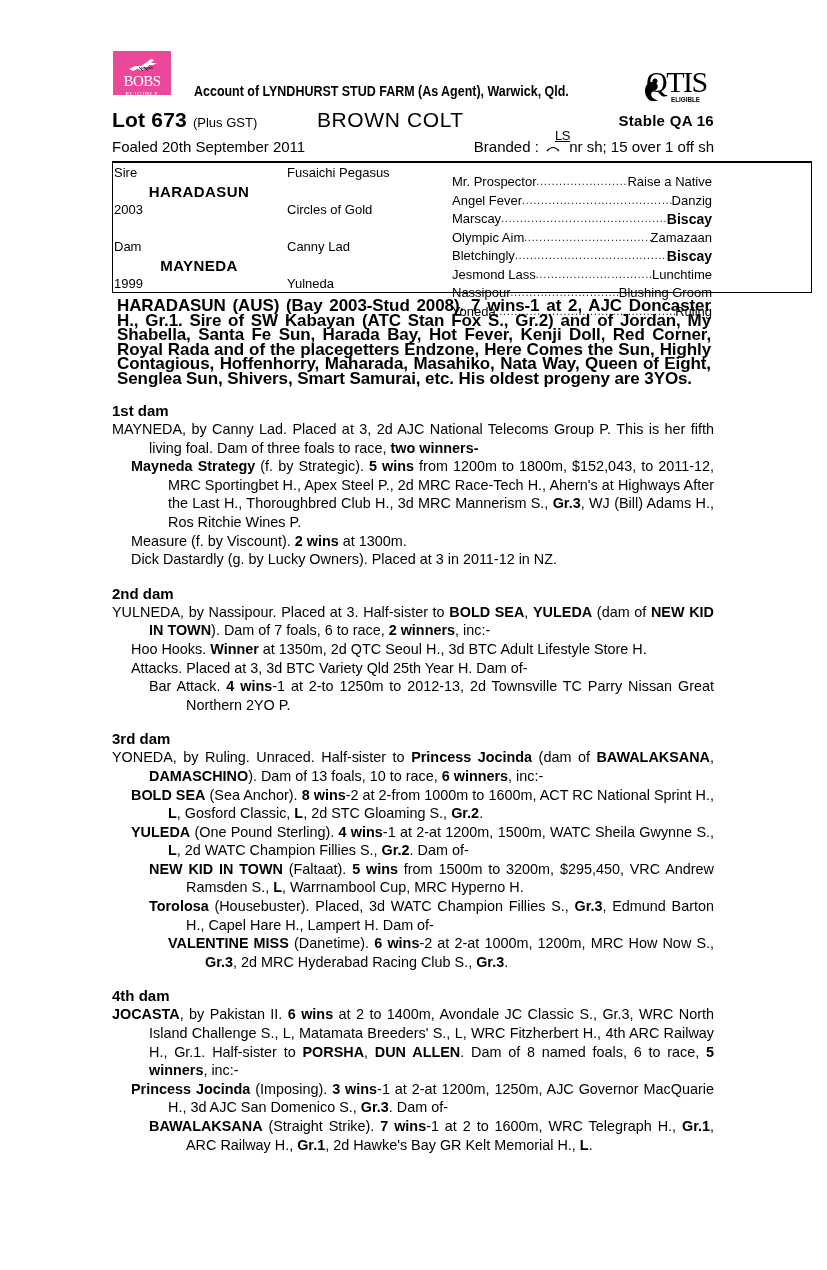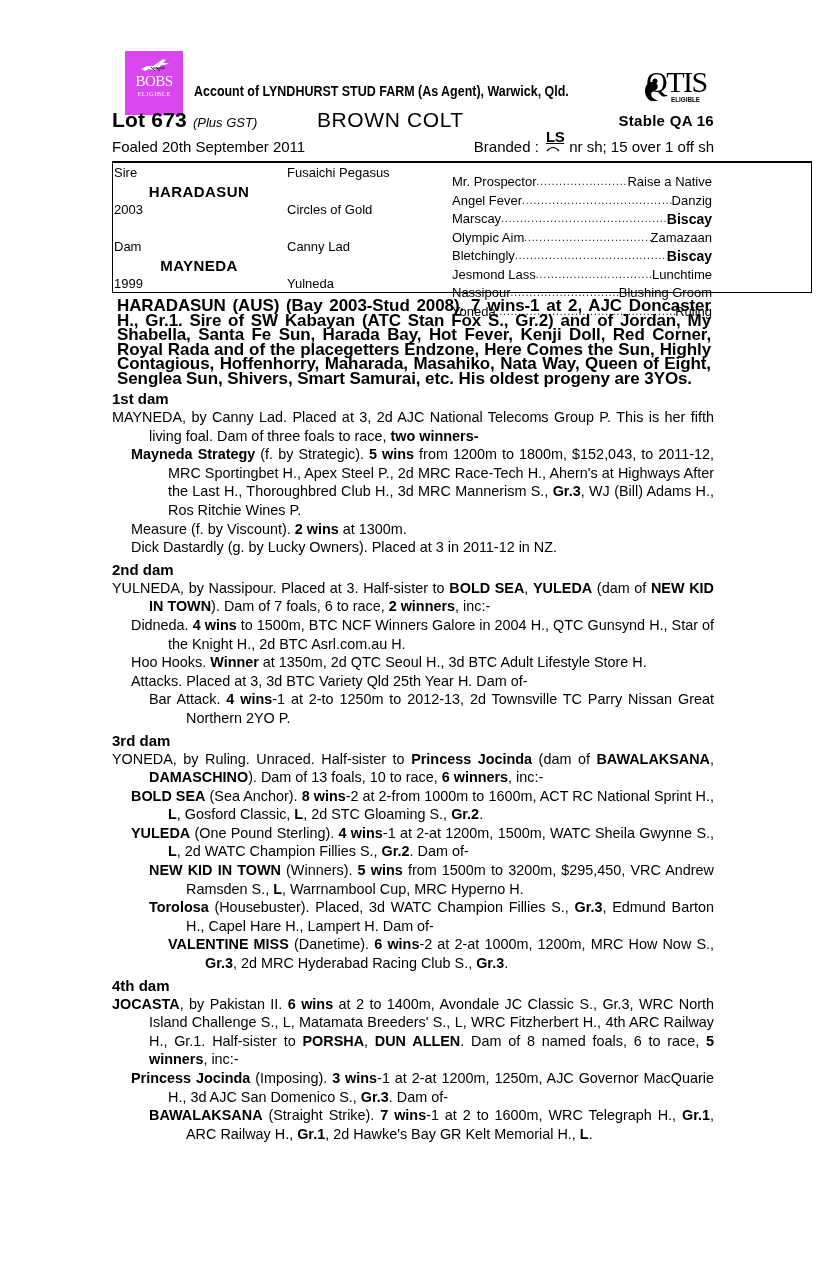--- a/index.html
+++ b/index.html
@@ -2,62 +2,62 @@
 <html><head>
 <meta charset="utf-8">
 <style>
   * { box-sizing: border-box; margin: 0; padding: 0; }
   html, body { width: 827px; height: 1270px; background: #ffffff; }
   body { position: relative; font-family: "Liberation Sans", sans-serif; color: #000; }
   .page { position: absolute; left: 112px; top: 50px; width: 602px; }
 
   
   .hdr-row1 { position: relative; height: 56px; }
-  .bobs-logo { position: absolute; left: 13px; top: 1px; width: 58px; height: 64px; background: #d946ef; color: #fff; text-align: center; }
+  .bobs-logo { position: absolute; left: 1px; top: 1px; width: 58px; height: 44px; background: #ec4899; color: #fff; text-align: center; }
   .bobs-logo .horse { position: absolute; left: 14px; top: 7px; width: 32px; height: 16px; }
   .bobs-logo .bobs { position: absolute; left: 0; right: 0; top: 22px; font-family: "Liberation Serif", serif; font-size: 15px; letter-spacing: -0.5px; line-height: 16px; }
   .bobs-logo .elig { position: absolute; left: 0; right: 0; top: 39px; font-family: "Liberation Serif", serif; font-size: 6.5px; letter-spacing: 0.5px; }
   .account { position: absolute; left: 82px; top: 33px; font-size: 14.5px; font-weight: bold; transform: scaleX(0.86); transform-origin: left top; white-space: nowrap; }
   .qtis-logo { position: absolute; left: 530px; top: 17px; width: 72px; height: 38px; }
   .qtis-logo .qtis { position: absolute; left: 4px; top: 0; font-family: "Liberation Serif", serif; font-size: 30px; letter-spacing: -1.5px; line-height: 30px; }
   .qtis-logo .jockey { position: absolute; left: 0; top: 10px; width: 24px; height: 26px; }
   .qtis-logo .elig { position: absolute; left: 29px; top: 29px; font-size: 7px; font-weight: bold; transform: scaleX(0.9); transform-origin: left; }
 
   .hdr-row2 { position: relative; height: 27px; }
   .lot { position: absolute; left: 0; top: 2px; font-size: 21px; font-weight: 900; letter-spacing: 0.2px; }
-  .lot .gst { font-size: 13px; font-weight: normal; letter-spacing: 0; font-style: italic; }
+  .lot .gst { font-size: 13px; font-weight: normal; letter-spacing: 0; }
   .colt { position: absolute; left: 197px; top: 2px; font-size: 21px; font-weight: 400; letter-spacing: 0.6px; margin-left: 8px; }
   .stable { position: absolute; right: 0; top: 6px; font-size: 15px; font-weight: 900; letter-spacing: 0.3px; }
 
   .hdr-row3 { position: relative; height: 28px; font-size: 15px; }
   .foaled { position: absolute; left: 0; top: 5px; }
   .branded { position: absolute; right: 0; top: 5px; white-space: nowrap; }
   .brand-mark { display: inline-block; position: relative; width: 18px; height: 16px; vertical-align: -2px; margin: 0 2px; }
-  .brand-mark .ls { position: absolute; left: 1px; top: -10px; font-size: 15px; font-weight: bold; letter-spacing: -0.5px; text-decoration: underline; }
+  .brand-mark .ls { position: absolute; left: 10px; top: -10px; font-size: 13px; font-weight: normal; letter-spacing: -0.5px; text-decoration: underline; }
   .brand-mark svg { position: absolute; left: 1px; top: 8px; }
 
   
   .pedigree { position: relative; width: 700px; height: 132px; border: 1px solid #000; border-top: 2px solid #000; font-size: 13px; line-height: 18.5px; }
   .ped-col1 { position: absolute; left: 1px; top: 1px; width: 170px; }
   .ped-col2 { position: absolute; left: 174px; top: 1px; width: 160px; }
   .ped-col3 { position: absolute; left: 339px; top: 10px; width: 260px; }
   .ped-line { height: 18.5px; white-space: nowrap; }
   .ped-name { font-size: 15px; font-weight: 900; letter-spacing: 0.4px; text-align: center; }
   .ped-gp { display: flex; height: 18.5px; white-space: nowrap; }
   .ped-gp .left { flex: 0 0 auto; }
   .ped-gp .dots { flex: 1 1 auto; overflow: hidden; white-space: nowrap; letter-spacing: 1px; font-size: 10px; line-height: 18.5px; color: #000; }
   .ped-gp .dots::before { content: "........................................................................................................"; }
   .ped-gp .right { flex: 0 0 auto; }
   .ped-gp .right.bold { font-weight: 900; font-size: 14px; }
 
   
   .sire-summary { margin-top: 6px; padding: 0 3px 0 5px; font-size: 17px; font-weight: 900; line-height: 14.5px; text-align: justify; letter-spacing: -0.1px; }
 
   
-  .section { margin-top: 4px; font-size: 14.4px; line-height: 18.6px; }
+  .section { margin-top: 16px; font-size: 14.4px; line-height: 18.6px; }
   .section h2 { font-size: 15px; font-weight: 900; line-height: 18px; }
   .para { text-align: justify; }
   .b { font-weight: 900; }
   .hang0 { padding-left: 37px; text-indent: -37px; }
   .hang1 { padding-left: 56px; text-indent: -37px; }
   .hang2 { padding-left: 74px; text-indent: -37px; }
   .hang3 { padding-left: 93px; text-indent: -37px; }
 </style>
 </head>
 <body>
@@ -173,32 +173,31 @@
     <h2>1st dam</h2>
     <div class="para hang0"><span>MAYNEDA, by Canny Lad. Placed at 3, 2d AJC National Telecoms Group P. This is her fifth living foal. Dam of three foals to race, </span><span class="b">two winners</span><span class="b">-</span></div>
     <div class="para hang1"><span class="b">Mayneda Strategy</span><span> (f. by Strategic). </span><span class="b">5 wins</span><span> from 1200m to 1800m, $152,043, to 2011-12, MRC Sportingbet H., Apex Steel P., 2d MRC Race-Tech H., Ahern's at Highways After the Last H., Thoroughbred Club H., 3d MRC Mannerism S., </span><span class="b">Gr.3</span><span>, WJ (Bill) Adams H., Ros Ritchie Wines P.</span></div>
     <div class="para hang1"><span>Measure (f. by Viscount). </span><span class="b">2 wins</span><span> at 1300m.</span></div>
     <div class="para hang1">Dick Dastardly (g. by Lucky Owners). Placed at 3 in 2011-12 in NZ.</div>
   </div>
 
   <div class="section">
     <h2>2nd dam</h2>
     <div class="para hang0"><span>YULNEDA, by Nassipour. Placed at 3. Half-sister to </span><span class="b">BOLD SEA</span><span>, </span><span class="b">YULEDA</span><span> (dam of </span><span class="b">NEW KID IN TOWN</span><span>). Dam of 7 foals, 6 to race, </span><span class="b">2 winners</span><span>, inc:-</span></div>
-    <div class="para hang1"><span>Didneda. </span><span class="b">4 wins</span><span> to 1500m, BTC NCF Winners Galore in 2004 H., QTC Gunsynd H., Star of the Knight H., 2d BTC Asrl.com.au H.</span></div>
     <div class="para hang1"><span>Hoo Hooks. </span><span class="b">Winner</span><span> at 1350m, 2d QTC Seoul H., 3d BTC Adult Lifestyle Store H.</span></div>
     <div class="para hang1">Attacks. Placed at 3, 3d BTC Variety Qld 25th Year H. Dam of-</div>
     <div class="para hang2"><span>Bar Attack. </span><span class="b">4 wins</span><span>-1 at 2-to 1250m to 2012-13, 2d Townsville TC Parry Nissan Great Northern 2YO P.</span></div>
   </div>
 
   <div class="section">
     <h2>3rd dam</h2>
     <div class="para hang0"><span>YONEDA, by Ruling. Unraced. Half-sister to </span><span class="b">Princess Jocinda</span><span> (dam of </span><span class="b">BAWALAKSANA</span><span>, </span><span class="b">DAMASCHINO</span><span>). Dam of 13 foals, 10 to race, </span><span class="b">6 winners</span><span>, inc:-</span></div>
     <div class="para hang1"><span class="b">BOLD SEA</span><span> (Sea Anchor). </span><span class="b">8 wins</span><span>-2 at 2-from 1000m to 1600m, ACT RC National Sprint H., </span><span class="b">L</span><span>, Gosford Classic, </span><span class="b">L</span><span>, 2d STC Gloaming S., </span><span class="b">Gr.2</span><span>.</span></div>
     <div class="para hang1"><span class="b">YULEDA</span><span> (One Pound Sterling). </span><span class="b">4 wins</span><span>-1 at 2-at 1200m, 1500m, WATC Sheila Gwynne S., </span><span class="b">L</span><span>, 2d WATC Champion Fillies S., </span><span class="b">Gr.2</span><span>. Dam of-</span></div>
-    <div class="para hang2"><span class="b">NEW KID IN TOWN</span><span> (Winners). </span><span class="b">5 wins</span><span> from 1500m to 3200m, $295,450, VRC Andrew Ramsden S., </span><span class="b">L</span><span>, Warrnambool Cup, MRC Hyperno H.</span></div>
+    <div class="para hang2"><span class="b">NEW KID IN TOWN</span><span> (Faltaat). </span><span class="b">5 wins</span><span> from 1500m to 3200m, $295,450, VRC Andrew Ramsden S., </span><span class="b">L</span><span>, Warrnambool Cup, MRC Hyperno H.</span></div>
     <div class="para hang2"><span class="b">Torolosa</span><span> (Housebuster). Placed, 3d WATC Champion Fillies S., </span><span class="b">Gr.3</span><span>, Edmund Barton H., Capel Hare H., Lampert H. Dam of-</span></div>
     <div class="para hang3"><span class="b">VALENTINE MISS</span><span> (Danetime). </span><span class="b">6 wins</span><span>-2 at 2-at 1000m, 1200m, MRC How Now S., </span><span class="b">Gr.3</span><span>, 2d MRC Hyderabad Racing Club S., </span><span class="b">Gr.3</span><span>.</span></div>
   </div>
 
   <div class="section">
     <h2>4th dam</h2>
     <div class="para hang0"><span class="b">JOCASTA</span><span>, by Pakistan II. </span><span class="b">6 wins</span><span> at 2 to 1400m, Avondale JC Classic S., Gr.3, WRC North Island Challenge S., L, Matamata Breeders' S., L, WRC Fitzherbert H., 4th ARC Railway H., Gr.1. Half-sister to </span><span class="b">PORSHA</span><span>, </span><span class="b">DUN ALLEN</span><span>. Dam of 8 named foals, 6 to race, </span><span class="b">5 winners</span><span>, inc:-</span></div>
     <div class="para hang1"><span class="b">Princess Jocinda</span><span> (Imposing). </span><span class="b">3 wins</span><span>-1 at 2-at 1200m, 1250m, AJC Governor MacQuarie H., 3d AJC San Domenico S., </span><span class="b">Gr.3</span><span>. Dam of-</span></div>
     <div class="para hang2"><span class="b">BAWALAKSANA</span><span> (Straight Strike). </span><span class="b">7 wins</span><span>-1 at 2 to 1600m, WRC Telegraph H., </span><span class="b">Gr.1</span><span>, ARC Railway H., </span><span class="b">Gr.1</span><span>, 2d Hawke's Bay GR Kelt Memorial H., </span><span class="b">L</span><span>.</span></div>
   </div>

